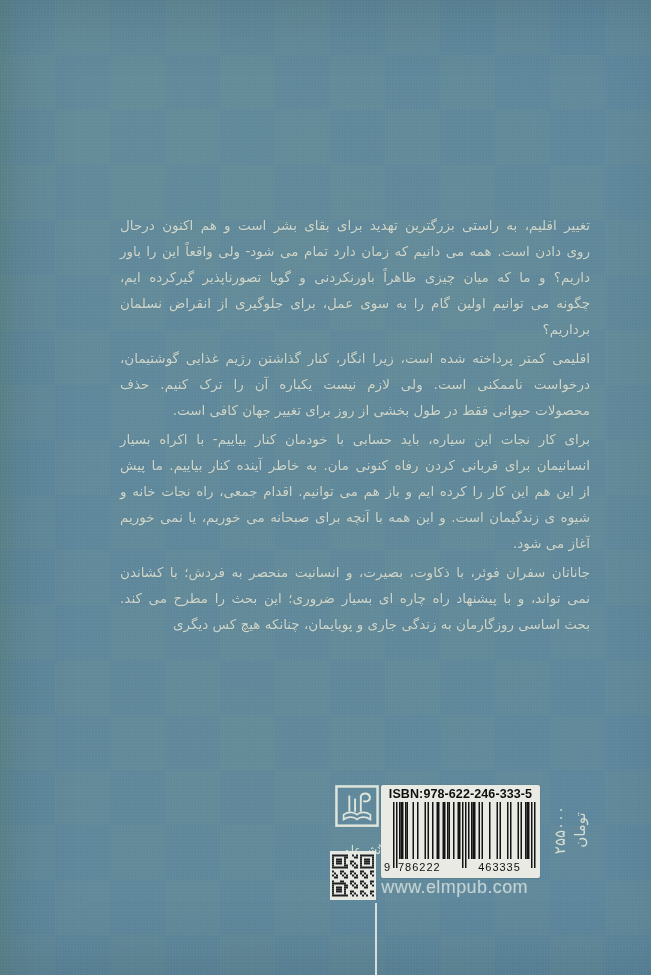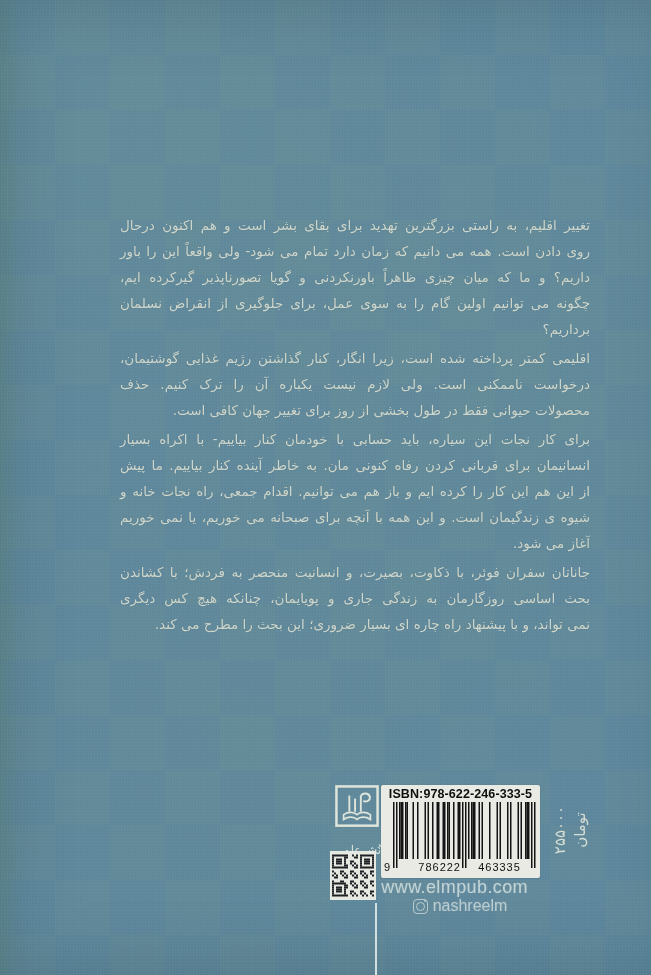--- a/index.html
+++ b/index.html
@@ -65,21 +65,21 @@
     font-family:Liberation Sans, sans-serif;
     font-weight:bold;font-size:12.5px;line-height:15px;
     color:#0e0e0e;text-align:center;letter-spacing:.1px;
   }
   .bars{position:absolute;left:12px;top:17px;}
   .ean-digits{
     position:absolute;bottom:5px;left:0;right:0;height:12px;
     font-family:"Liberation Sans",sans-serif;font-size:11px;line-height:12px;color:#111;
   }
   .ean-digits .d9{position:absolute;left:3px;bottom:0;}
-  .ean-digits .g1{position:absolute;left:17px;width:63px;text-align:right;bottom:0;letter-spacing:1px;}
+  .ean-digits .g1{position:absolute;left:17px;width:63px;text-align:left;bottom:0;letter-spacing:1px;}
   .ean-digits .g2{position:absolute;left:87px;width:63px;text-align:center;bottom:0;letter-spacing:1px;}
   .price{
     position:absolute;left:518px;top:820px;width:84px;height:20px;
     transform:rotate(-90deg);transform-origin:50% 50%;
     direction:rtl;text-align:center;
     color:#d6ddd2;font-size:15px;line-height:20px;
   }
   .website{
     position:absolute;left:366px;top:878px;width:162px;
     font-family:"Liberation Sans",sans-serif;
@@ -126,22 +126,22 @@
       </div>
     <div class="para">
         <div class="line">برای کار نجات این سیاره، باید حسابی با خودمان کنار بیاییم- با اکراه بسیار</div>
         <div class="line">انسانیمان برای قربانی کردن رفاه کنونی مان. به خاطر آینده کنار بیاییم. ما پیش</div>
         <div class="line">از این هم این کار را کرده ایم و باز هم می توانیم. اقدام جمعی، راه نجات خانه و</div>
         <div class="line">شیوه ی زندگیمان است. و این همه با آنچه برای صبحانه می خوریم، یا نمی خوریم</div>
         <div class="line">آغاز می شود.</div>
       </div>
     <div class="para">
         <div class="line">جاناتان سفران فوئر، با ذکاوت، بصیرت، و انسانیت منحصر به فردش؛ با کشاندن</div>
+        <div class="line">نمی تواند، و با پیشنهاد راه چاره ای بسیار ضروری؛ این بحث را مطرح می کند.</div>
         <div class="line">بحث اساسی روزگارمان به زندگی جاری و پویایمان، چنانکه هیچ کس دیگری</div>
-        <div class="line">نمی تواند، و با پیشنهاد راه چاره ای بسیار ضروری؛ این بحث را مطرح می کند.</div>
       </div>
   </div>
 
   <div class="publisher">
     <svg width="44" height="44" viewBox="0 0 46 46" fill="none" stroke="currentColor">
       <rect x="1.5" y="1.5" width="43" height="41" stroke-width="2.6"></rect>
       <path d="M15 11 L15 28 M21 14 L21 28 M27 11 L27 28" stroke-width="2"></path>
       <path d="M27 11 C30 7.5 35.5 8.5 36.5 12.5 C36.8 16.5 32.5 18.5 29.5 16.5" stroke-width="2"></path>
       <path d="M9 31 C14 27.5 20 28 23 31 C26 28 32 27.5 37 31 L37 36 C32 32.5 26 33 23 36 C20 33 14 32.5 9 36 Z" stroke-width="1.8"></path>
     </svg>
@@ -394,17 +394,13 @@
     <div class="ean-digits">
       <span class="d9">9</span>
       <span class="g1">786222</span>
       <span class="g2">463335</span>
     </div>
   </div>
 
   <div class="price">۲۵۵۰۰۰ تومان</div>
 
   <div class="website">www.elmpub.com</div>
-  <div class="instagram">
-    <span class="ig-icon"></span>
-    <span>nashreelm</span>
-  </div>
 </div>
 
 </body></html>

